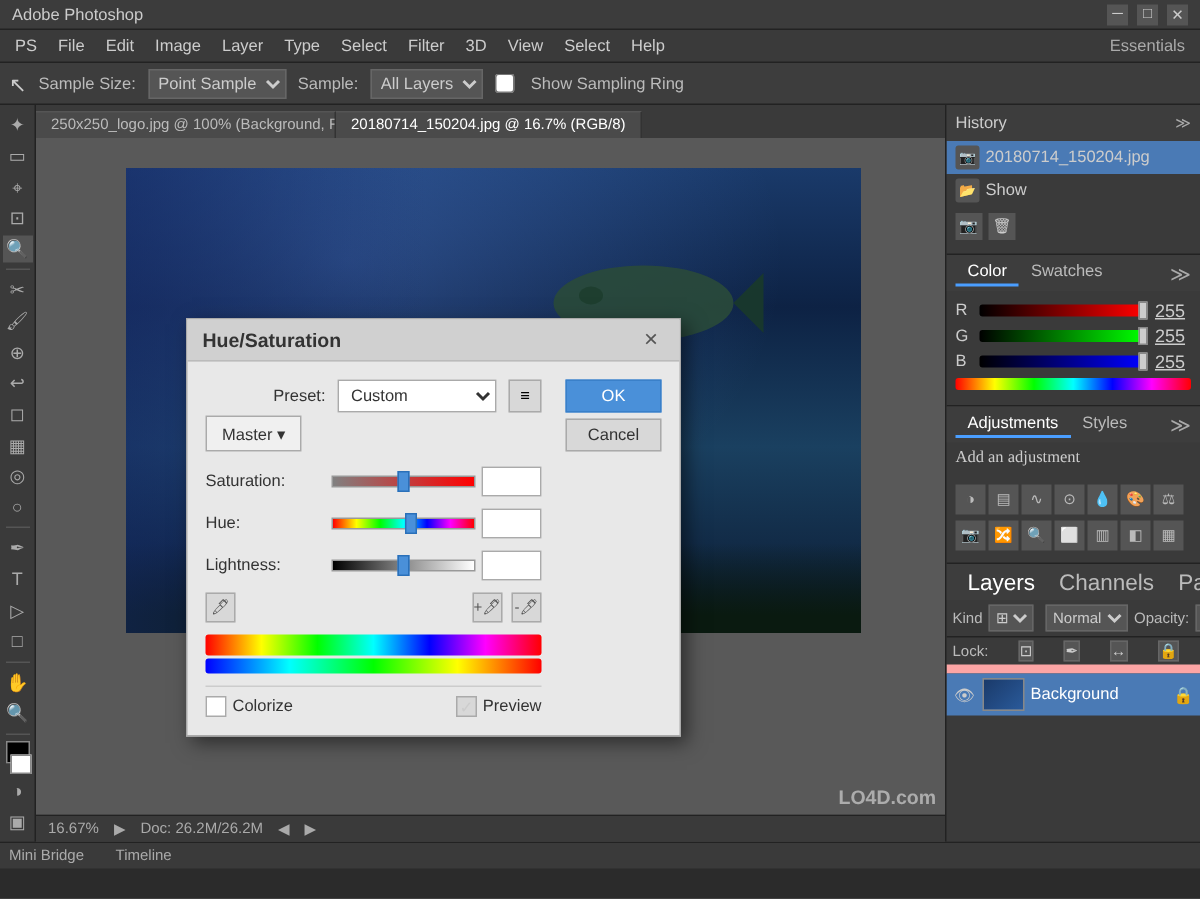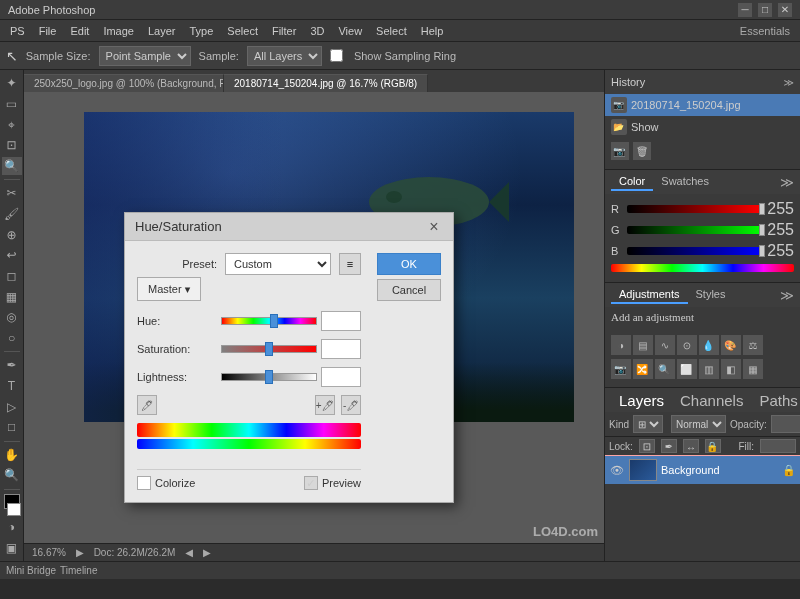--- a/index.html
+++ b/index.html
@@ -35,38 +35,38 @@
     .tab.active { background: #4a4a4a; color: #fff; }
     #canvas-content { flex: 1; position: relative; overflow: hidden; background: #595959; }
     
     #ocean-bg { position: absolute; top: 20px; left: 60px; width: 490px; height: 310px; background: linear-gradient(180deg, #1a3a6a 0%, #0d2244 30%, #1a4060 60%, #0a1830 100%); overflow: hidden; }
     .underwater-light { position: absolute; top: 0; left: 0; width: 100%; height: 100%; background: radial-gradient(ellipse at 30% 20%, rgba(100,150,255,0.3) 0%, transparent 60%); }
 
     
     #statusbar { height: 18px; background: #3a3a3a; display: flex; align-items: center; padding: 0 8px; border-top: 1px solid #222; font-size: 10px; color: #aaa; gap: 10px; }
 
     
-    #right-panel { width: 196px; background: #3a3a3a; border-left: 1px solid #222; display: flex; flex-direction: column; overflow: hidden; }
+    #right-panel { width: 170px; background: #3a3a3a; border-left: 1px solid #222; display: flex; flex-direction: column; overflow: hidden; }
 
     
     .panel-section { border-bottom: 1px solid #222; }
     .panel-header { height: 24px; background: #3d3d3d; display: flex; align-items: center; padding: 0 6px; justify-content: space-between; font-size: 11px; color: #ccc; }
     .panel-tabs { display: flex; gap: 0; }
     .panel-tab { padding: 2px 8px; font-size: 11px; color: #bbb; cursor: pointer; }
     .panel-tab.active { color: #fff; border-bottom: 2px solid #4a9eff; }
 
     
     #color-panel { padding: 6px; }
     .color-row { display: flex; align-items: center; margin-bottom: 3px; }
     .color-label { width: 12px; font-size: 11px; color: #ccc; }
     .color-slider-track { flex: 1; height: 8px; margin: 0 4px; position: relative; border-radius: 2px; }
     .color-slider-r { background: linear-gradient(to right, #000, #ff0000); }
     .color-slider-g { background: linear-gradient(to right, #000, #00ff00); }
     .color-slider-b { background: linear-gradient(to right, #000, #0000ff); }
-    .color-val { width: 28px; text-align: right; font-size: 16px; color: #ccc; }
+    .color-val { width: 28px; text-align: center; font-size: 12px; color: #ccc; text-decoration: underline; }
     .spectrum-bar { height: 8px; width: 100%; background: linear-gradient(to right, #ff0000, #ffff00, #00ff00, #00ffff, #0000ff, #ff00ff, #ff0000); border-radius: 2px; margin-top: 4px; }
     .history-header { height: 24px; background: #3d3d3d; display: flex; align-items: center; padding: 0 6px; justify-content: space-between; font-size: 11px; color: #ccc; }
     .history-item { display: flex; align-items: center; padding: 3px 6px; gap: 4px; font-size: 11px; }
     .history-item.active { background: #4a7ab5; }
     .history-icon { width: 16px; height: 16px; background: #555; border-radius: 2px; display: flex; align-items: center; justify-content: center; font-size: 9px; }
     .history-btns { display: flex; gap: 4px; padding: 4px 6px; }
     .hist-btn { width: 18px; height: 18px; background: #555; border: none; color: #ccc; cursor: pointer; font-size: 10px; }
 
     
     #adj-panel { padding: 4px 6px; }
@@ -76,64 +76,64 @@
 
     
     #layers-panel { flex: 1; display: flex; flex-direction: column; }
     .layers-header { height: 24px; background: #3d3d3d; display: flex; align-items: center; padding: 0 6px; justify-content: space-between; }
     .layers-tabs { display: flex; }
     .layers-tab { padding: 2px 8px; font-size: 15px; color: #bbb; cursor: pointer; }
     .layers-tab.active { color: #fff; }
     .layers-options { display: flex; align-items: center; gap: 4px; padding: 3px 4px; border-bottom: 1px solid #222; }
     .layers-options select { background: #555; color: #ccc; border: 1px solid #666; font-size: 10px; height: 18px; }
     .layers-options span { font-size: 10px; color: #bbb; }
-    .layers-lock { display: flex; align-items: center; gap: 6px; padding: 2px 4px; border-bottom: 1px solid #fca5a5; font-size: 10px; color: #bbb; }
+    .layers-lock { display: flex; align-items: center; gap: 20px; padding: 2px 4px; border-bottom: 6px solid #fca5a5; font-size: 10px; color: #bbb; }
     .layer-item { display: flex; align-items: center; padding: 3px 4px; gap: 4px; background: #4a7ab5; }
     .layer-eye { width: 16px; height: 16px; display: flex; align-items: center; justify-content: center; cursor: pointer; }
     .layer-thumb { width: 28px; height: 22px; background: linear-gradient(135deg, #1a3a6a, #2a5a9a); border: 1px solid #888; }
     .layer-name { font-size: 11px; color: #fff; flex: 1; }
     .layer-lock { width: 14px; height: 14px; display: flex; align-items: center; justify-content: center; }
 
     
     #hue-dialog { position: absolute; top: 120px; left: 100px; width: 330px; background: #e8e8e8; border: 1px solid #aaa; box-shadow: 4px 4px 12px rgba(0,0,0,0.5); z-index: 100; }
     .dialog-titlebar { height: 28px; background: #d0d0d0; display: flex; align-items: center; justify-content: space-between; padding: 0 10px; border-bottom: 1px solid #bbb; }
-    .dialog-title { font-size: 13px; color: #333; font-weight: normal; }
+    .dialog-title { font-size: 13px; color: #333; font-weight: bold; }
     .dialog-close { width: 18px; height: 18px; background: none; border: none; font-size: 16px; color: #555; cursor: pointer; display: flex; align-items: center; justify-content: center; }
     .dialog-body { padding: 12px; }
     .dialog-row { display: flex; align-items: center; margin-bottom: 2px; gap: 8px; }
     .dialog-label { width: 80px; font-size: 11px; color: #333; text-align: right; }
     .dialog-select { flex: 1; height: 22px; background: #fff; border: 1px solid #aaa; font-size: 11px; color: #333; padding: 0 4px; }
     .dialog-icon-btn { width: 22px; height: 22px; background: #d8d8d8; border: 1px solid #aaa; cursor: pointer; display: flex; align-items: center; justify-content: center; font-size: 11px; }
     .dialog-btn-group { display: flex; flex-direction: column; gap: 4px; margin-left: 8px; }
     .dialog-btn { width: 64px; height: 22px; font-size: 11px; cursor: pointer; border: 1px solid #aaa; }
     .btn-ok { background: #4a90d9; color: #fff; border-color: #3a80c9; }
     .btn-cancel { background: #d8d8d8; color: #333; }
     .channel-select { height: 24px; padding: 0 8px; background: #f0f0f0; border: 1px solid #aaa; font-size: 11px; color: #333; cursor: pointer; }
     .slider-row { display: flex; align-items: center; margin-bottom: 8px; }
     .slider-label { width: 80px; font-size: 11px; color: #333; }
     .slider-val { width: 40px; height: 20px; text-align: center; border: 1px solid #aaa; background: #fff; font-size: 11px; color: #333; }
     .hue-slider-track { flex: 1; height: 8px; position: relative; margin: 0 4px; }
     .hue-bar { width: 100%; height: 8px; background: linear-gradient(to right, #ff0000, #ffff00, #00ff00, #00ffff, #0000ff, #ff00ff, #ff0000); border: 1px solid #999; }
     .sat-bar { width: 100%; height: 8px; background: linear-gradient(to right, #808080, #ff0000); border: 1px solid #999; }
     .light-bar { width: 100%; height: 8px; background: linear-gradient(to right, #000, #888, #fff); border: 1px solid #999; }
     .slider-thumb { position: absolute; top: -3px; width: 8px; height: 14px; background: #4a90d9; border: 1px solid #2a70b9; transform: translateX(-50%); cursor: pointer; }
-    .dialog-footer { display: flex; align-items: center; justify-content: space-between; margin-top: 20px; padding-top: 6px; border-top: 1px solid #ccc; }
+    .dialog-footer { display: flex; align-items: center; justify-content: space-between; margin-top: 8px; padding-top: 6px; border-top: 1px solid #ccc; }
     .colorize-row { display: flex; align-items: center; gap: 4px; }
     .colorize-label { font-size: 11px; color: #333; }
     .preview-label { font-size: 11px; color: #333; }
     .checkbox-area { width: 14px; height: 14px; border: 1px solid #aaa; background: #fff; display: flex; align-items: center; justify-content: center; }
     .spectrum-bottom { height: 14px; background: linear-gradient(to right, #ff0000, #ffff00, #00ff00, #00ffff, #0000ff, #ff00ff, #ff0000); margin-top: 8px; border-radius: 2px; }
     .spectrum-bottom2 { height: 10px; background: linear-gradient(to right, #0000ff, #00ffff, #00ff00, #ffff00, #ff0000); margin-top: 2px; border-radius: 2px; }
     .tool-icons-row { display: flex; align-items: center; gap: 6px; margin-top: 4px; }
     .tool-icon-small { width: 20px; height: 20px; background: #d8d8d8; border: 1px solid #aaa; display: flex; align-items: center; justify-content: center; font-size: 10px; color: #555; cursor: pointer; }
 
     
     #watermark { position: absolute; bottom: 4px; right: 6px; font-size: 13px; color: rgba(255,255,255,0.5); font-weight: bold; }
 
-    .mini-bridge-bar { height: 18px; background: #3a3a3a; display: flex; align-items: center; padding: 0 6px; gap: 4px; border-top: 1px solid #222; font-size: 10px; color: #aaa; }
+    .mini-bridge-bar { height: 18px; background: #3a3a3a; display: flex; align-items: center; padding: 0 6px; gap: 21px; border-top: 1px solid #222; font-size: 10px; color: #aaa; }
 
     .color-slider-handle { position: absolute; top: -2px; width: 6px; height: 12px; background: #ccc; border: 1px solid #888; transform: translateX(-50%); }
   </style>
 </head>
 <body>
 
 <div id="titlebar">
   <span>Adobe Photoshop</span>
   <div class="controls">
     <button class="ctrl-btn">─</button>
@@ -250,33 +250,33 @@
 
               <div style="margin-bottom:10px;">
                 <div style="display:flex; align-items:center; gap:4px;">
                   <button class="channel-select" style="padding:2px 10px;">
                     <span>Master</span> ▾
                   </button>
                 </div>
               </div>
 
               <div class="slider-row">
+                <span class="slider-label">Saturation:</span>
+                <div class="hue-slider-track">
+                  <div class="sat-bar"></div>
+                  <div class="slider-thumb" style="left:50%;"></div>
+                </div>
+                <input type="text" class="slider-val" style="">
+              </div>
+
+              <div class="slider-row">
                 <span class="slider-label">Hue:</span>
                 <div class="hue-slider-track">
                   <div class="hue-bar"></div>
                   <div class="slider-thumb" style="left:55%;"></div>
-                </div>
-                <input type="text" class="slider-val" style="">
-              </div>
-
-              <div class="slider-row">
-                <span class="slider-label">Saturation:</span>
-                <div class="hue-slider-track">
-                  <div class="sat-bar"></div>
-                  <div class="slider-thumb" style="left:50%;"></div>
                 </div>
                 <input type="text" class="slider-val" style="">
               </div>
 
               <div class="slider-row">
                 <span class="slider-label">Lightness:</span>
                 <div class="hue-slider-track">
                   <div class="light-bar"></div>
                   <div class="slider-thumb" style="left:50%;"></div>
                 </div>

